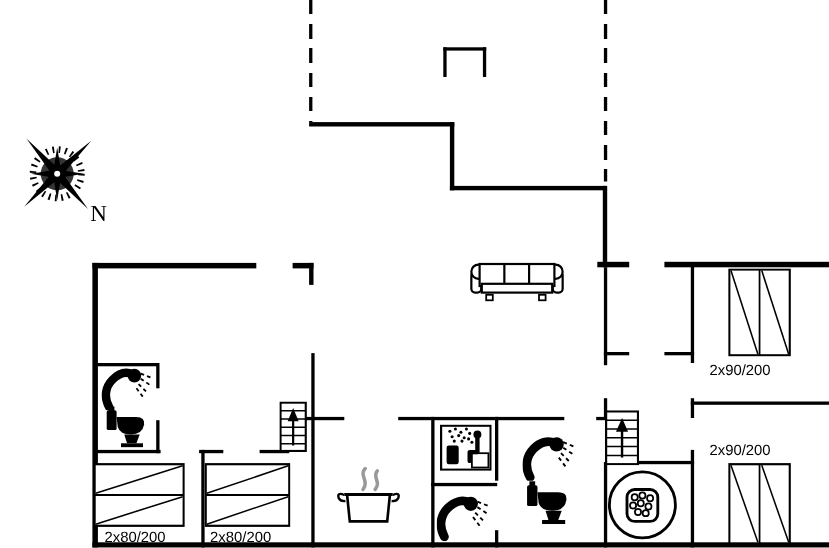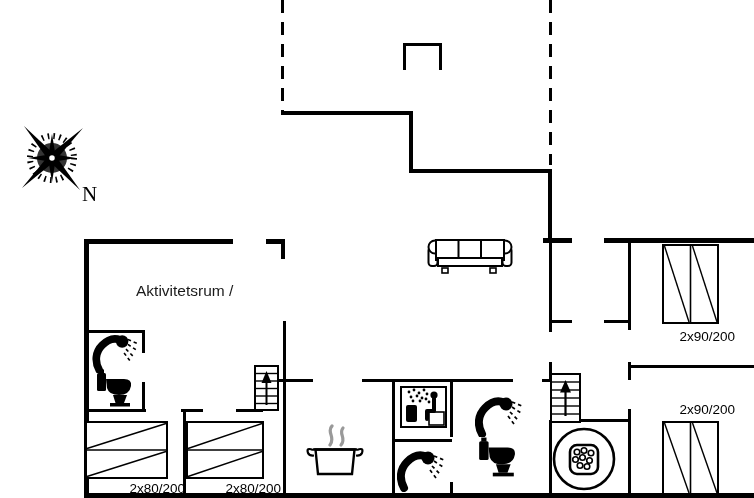--- a/index.html
+++ b/index.html
@@ -2,21 +2,21 @@
 <html><head>
 <meta charset="utf-8">
 <style>
   html,body{margin:0;padding:0;background:#fff;}
   .plan{position:relative;width:754px;height:498px;background:#ffffff;overflow:hidden;
         font-family:"Liberation Sans",sans-serif;color:#000;}
   .w{position:absolute;background:#000;}
   .dashv{position:absolute;width:3px;
          background:repeating-linear-gradient(180deg,#000 0 13px,transparent 13px 22px);}
   .icon{position:absolute;line-height:0;}
-  .lbl{position:absolute;font-size:13.5px;color:#000;text-align:right;white-space:nowrap;}
+  .lbl{position:absolute;font-size:13.5px;color:#000;text-align:left;white-space:nowrap;}
   .room-lbl{position:absolute;font-size:15.5px;line-height:20px;color:#1a1a1a;white-space:nowrap;}
   .north{position:absolute;font-family:"Liberation Serif",serif;font-size:21px;color:#000;}
   .chimney{position:absolute;border:3px solid #000;border-bottom:none;background:#fff;}
   svg{display:block;}
 </style>
 </head>
 <body>
 
 <div class="plan">
 
@@ -252,20 +252,19 @@
   <div class="icon" style="left:662px;top:421px;">
     <svg width="57" height="74" viewBox="0 0 57 74">
       <rect x="1" y="1" width="55" height="72" fill="#fff" stroke="#000" stroke-width="2"></rect>
       <line x1="28.5" y1="1" x2="28.5" y2="73" stroke="#000" stroke-width="1.6"></line>
       <line x1="2.5" y1="2" x2="27" y2="72" stroke="#000" stroke-width="1.4"></line>
       <line x1="30.5" y1="2" x2="55" y2="72" stroke="#000" stroke-width="1.4"></line>
     </svg>
   </div>
 
   <div class="room-lbl" style="left:136px;top:281px;">
-    <div>Aktivitetsrum /</div>
   </div>
   <div class="lbl" style="left:95px;top:481px;width:90px;">2x80/200</div>
   <div class="lbl" style="left:191px;top:481px;width:90px;">2x80/200</div>
   <div class="lbl" style="left:645px;top:329px;width:90px;">2x90/200</div>
   <div class="lbl" style="left:645px;top:402px;width:90px;">2x90/200</div>
 
 </div>
 
 </body></html>

